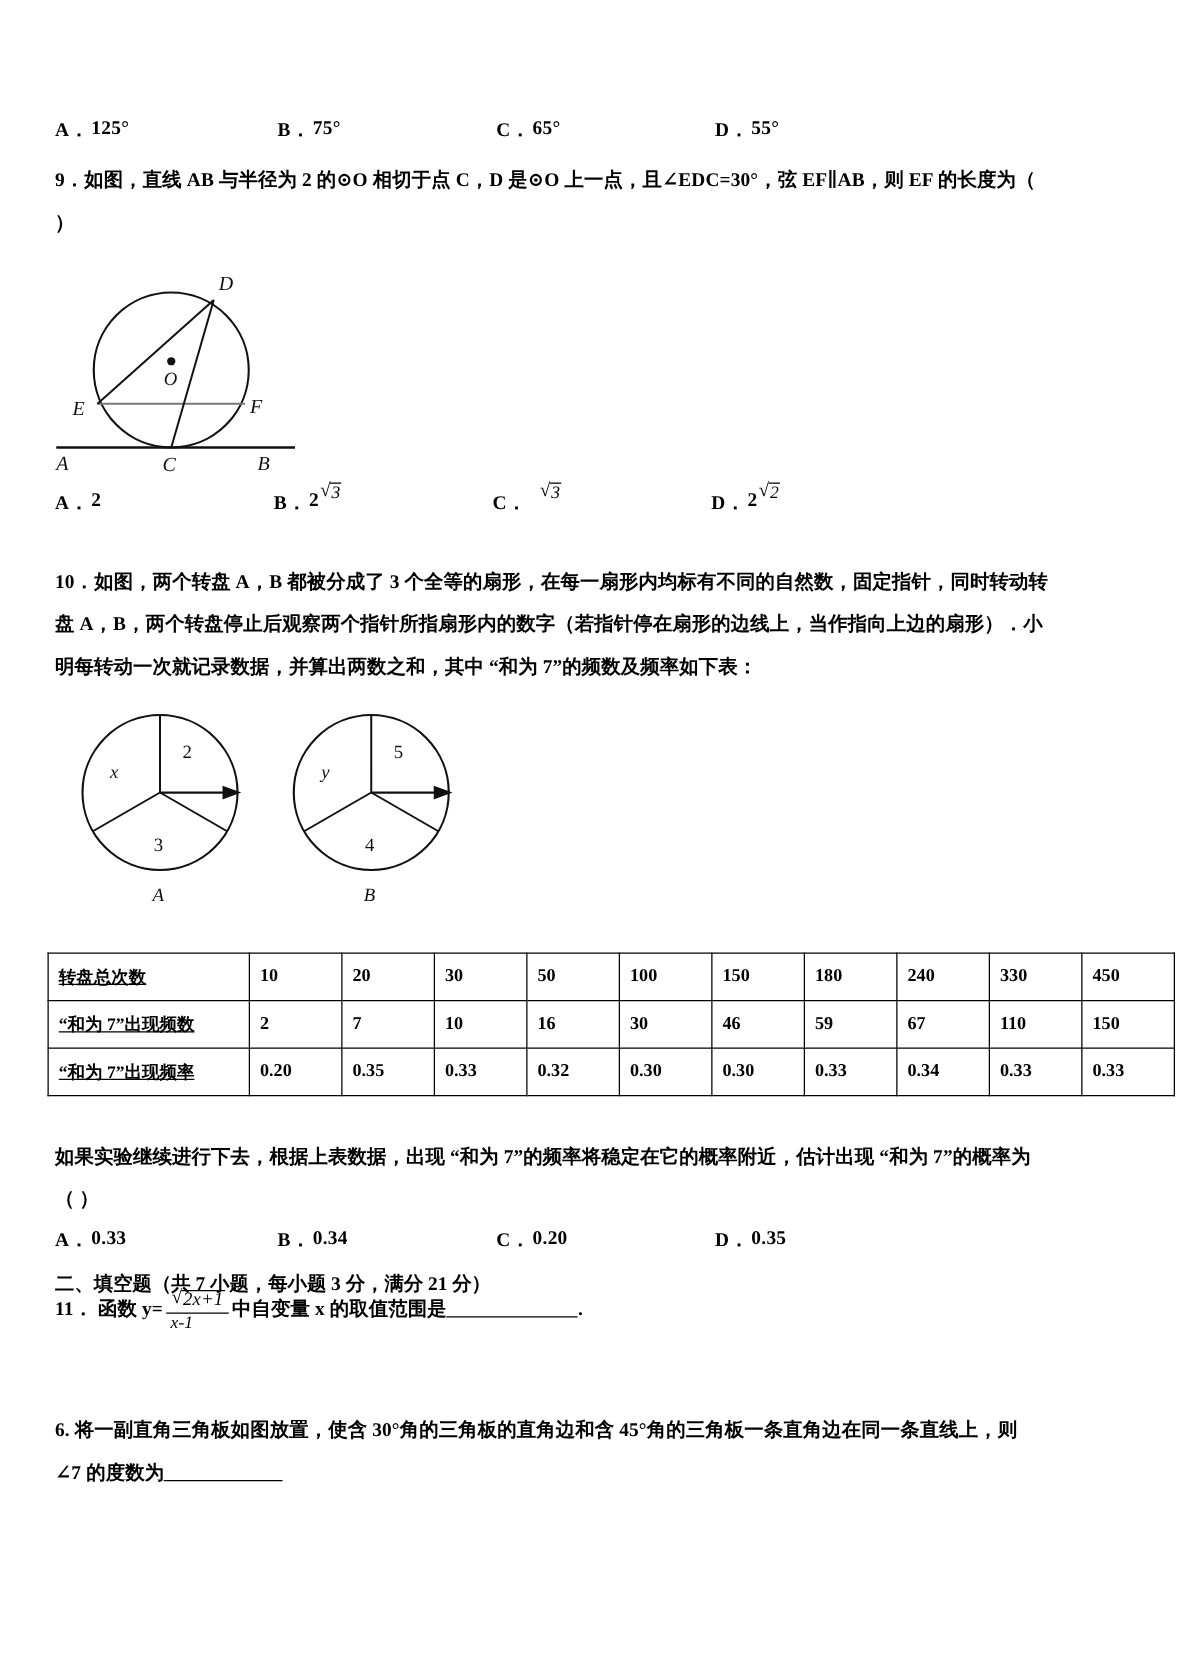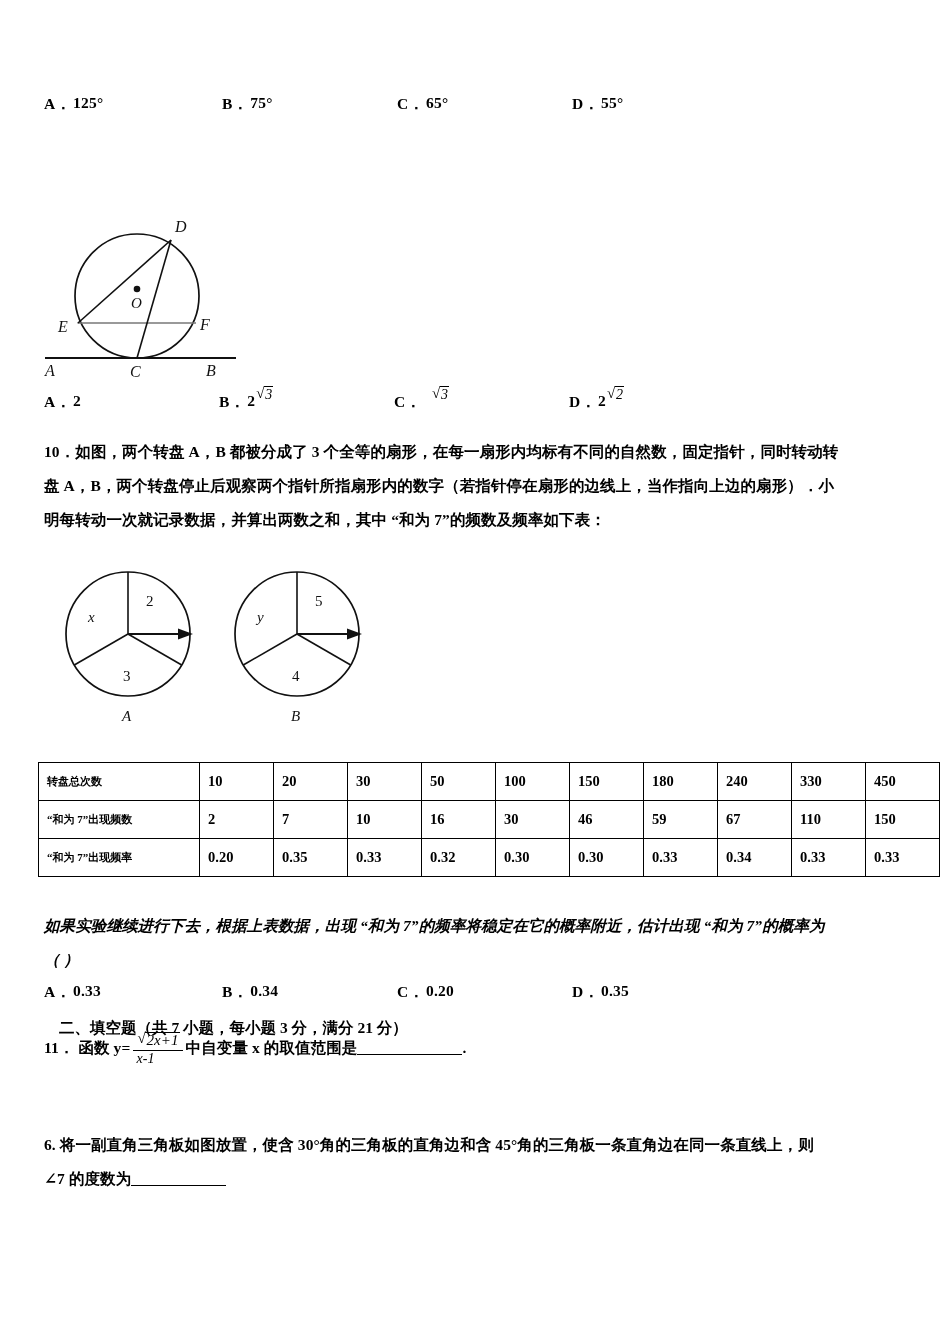--- a/index.html
+++ b/index.html
@@ -118,21 +118,21 @@
     font-size: 14.5px;
     font-weight: bold;
   }
   table.freq td {
     border: 1.3px solid #000;
     height: 37px;
     padding: 0 0 0 8px;
     vertical-align: middle;
     white-space: nowrap;
   }
-  table.freq td.lbl { width: 152px; font-size: 11px; }
+  table.freq td.lbl { width: 152px; font-size: 14px; text-decoration: underline; }
   table.freq td.val { width: 65px; }
 </style>
 </head>
 <body>
 
 <div class="page">
 
   <div class="blk opts" style="left:44px; top:94px; width:620px;">
     <div class="opt" style="width:178px;">
       <span class="opt-letter">A．</span>
@@ -145,20 +145,24 @@
     <div class="opt" style="width:175px;">
       <span class="opt-letter">C．</span>
       <span class="opt-val">65°</span>
     </div>
     <div class="opt">
       <span class="opt-letter">D．</span>
       <span class="opt-val">55°</span>
     </div>
   </div>
 
+  <div class="blk qtext" style="left:44px; top:128px; width:870px;">
+    <span class="num">9．</span><span>如图，直线 AB 与半径为 2 的⊙O 相切于点 C，D 是⊙O 上一点，且∠EDC=30°，弦 EF∥AB，则 EF 的长度为（</span><br>
+    <span>）</span>
+  </div>
 
   <div class="blk" style="left:40px; top:196px; width:250px; height:186px;">
     <svg width="250" height="186" viewBox="0 0 250 186">
 
       <circle cx="97" cy="100" r="62" fill="none" stroke="#111" stroke-width="1.7"></circle>
 
       <line x1="5" y1="162" x2="196" y2="162" stroke="#111" stroke-width="1.9"></line>
 
       <line x1="37.5" y1="127" x2="156" y2="127" stroke="#777" stroke-width="1.6"></line>
 
@@ -198,21 +202,21 @@
     </div>
     <div class="opt">
       <span class="opt-letter">D．</span>
       <span class="opt-val">2</span>
       <span class="sup-rad">
         <span class="rad"><span class="radband">2</span></span>
       </span>
     </div>
   </div>
 
-  <div class="blk qtext" style="left:44px; top:435px; width:872px;">
+  <div class="blk qtext" style="left:44px; top:449px; width:872px;">
     <span class="num">10．</span><span>如图，两个转盘 A，B 都被分成了 3 个全等的扇形，在每一扇形内均标有不同的自然数，固定指针，同时转动转</span><br>
     <span>盘 A，B，两个转盘停止后观察两个指针所指扇形内的数字（若指针停在扇形的边线上，当作指向上边的扇形）．小</span><br>
     <span>明每转动一次就记录数据，并算出两数之和，其中 “和为 7”的频数及频率如下表：</span>
   </div>
 
   <div class="blk" style="left:50px; top:566px; width:360px; height:170px;">
     <svg width="360" height="170" viewBox="0 0 360 170">
 
       <g>
         <circle cx="78" cy="68" r="62" fill="none" stroke="#111" stroke-width="1.7"></circle>
@@ -286,21 +290,21 @@
           <td class="val">0.30</td>
           <td class="val">0.33</td>
           <td class="val">0.34</td>
           <td class="val">0.33</td>
           <td class="val">0.33</td>
         </tr>
       </tbody>
     </table>
   </div>
 
-  <div class="blk qtext" style="left:44px; top:909px; width:872px;font-style:italic;">
+  <div class="blk qtext" style="left:44px; top:909px; width:872px;">
     <span>如果实验继续进行下去，根据上表数据，出现 “和为 7”的频率将稳定在它的概率附近，估计出现 “和为 7”的概率为</span><br>
     <span>（   ）</span>
   </div>
 
   <div class="blk opts" style="left:44px; top:982px; width:640px;">
     <div class="opt" style="width:178px;">
       <span class="opt-letter">A．</span>
       <span class="opt-val">0.33</span>
     </div>
     <div class="opt" style="width:175px;">
@@ -310,21 +314,21 @@
     <div class="opt" style="width:175px;">
       <span class="opt-letter">C．</span>
       <span class="opt-val">0.20</span>
     </div>
     <div class="opt">
       <span class="opt-letter">D．</span>
       <span class="opt-val">0.35</span>
     </div>
   </div>
 
-  <div class="blk sec-head" style="left:59px; top:1013px; width:600px;">
+  <div class="blk sec-head" style="left:44px; top:1013px; width:600px;">
     <span>二、填空题（共 7 小题，每小题 3 分，满分 21 分）</span>
   </div>
 
   <div class="blk qtext" style="left:44px; top:1032px; width:700px; line-height:30px;">
     <span class="num">11．</span>
     <span>函数 y=</span><span class="frac"><span class="nume"><span class="rad"><span class="radband">2x+1</span></span></span><span class="bar"></span><span class="deno">x-1</span></span><span>中自变量 x 的取值范围是</span><span class="blankline" style="width:105px;"></span><span>.</span>
   </div>
 
   <div class="blk qtext" style="left:44px; top:1128px; width:872px;">
     <span class="num">6.</span>

